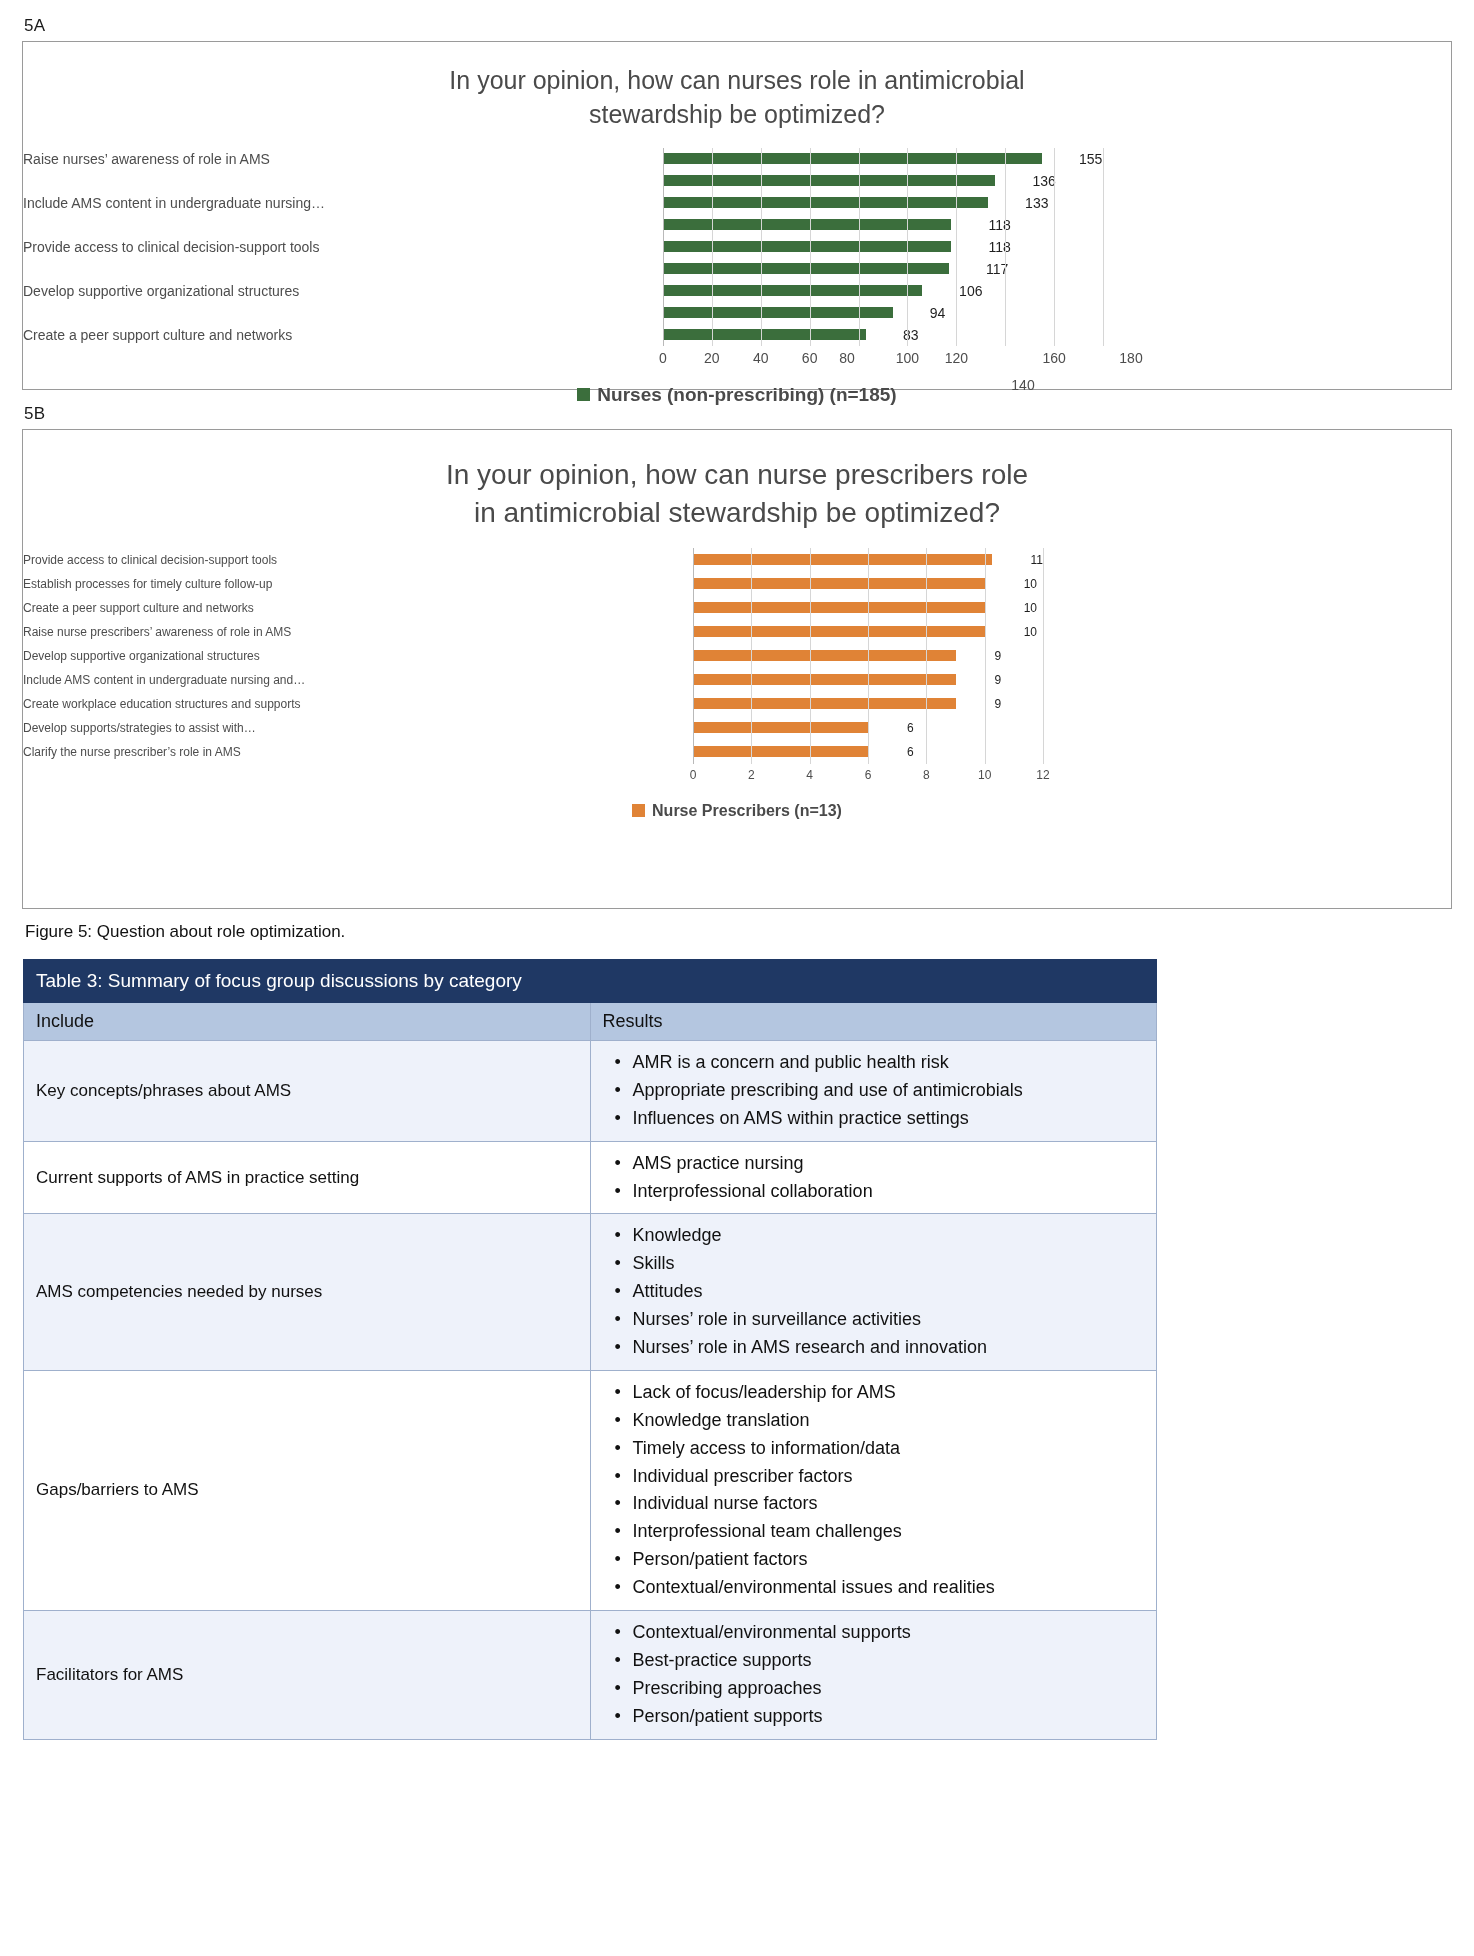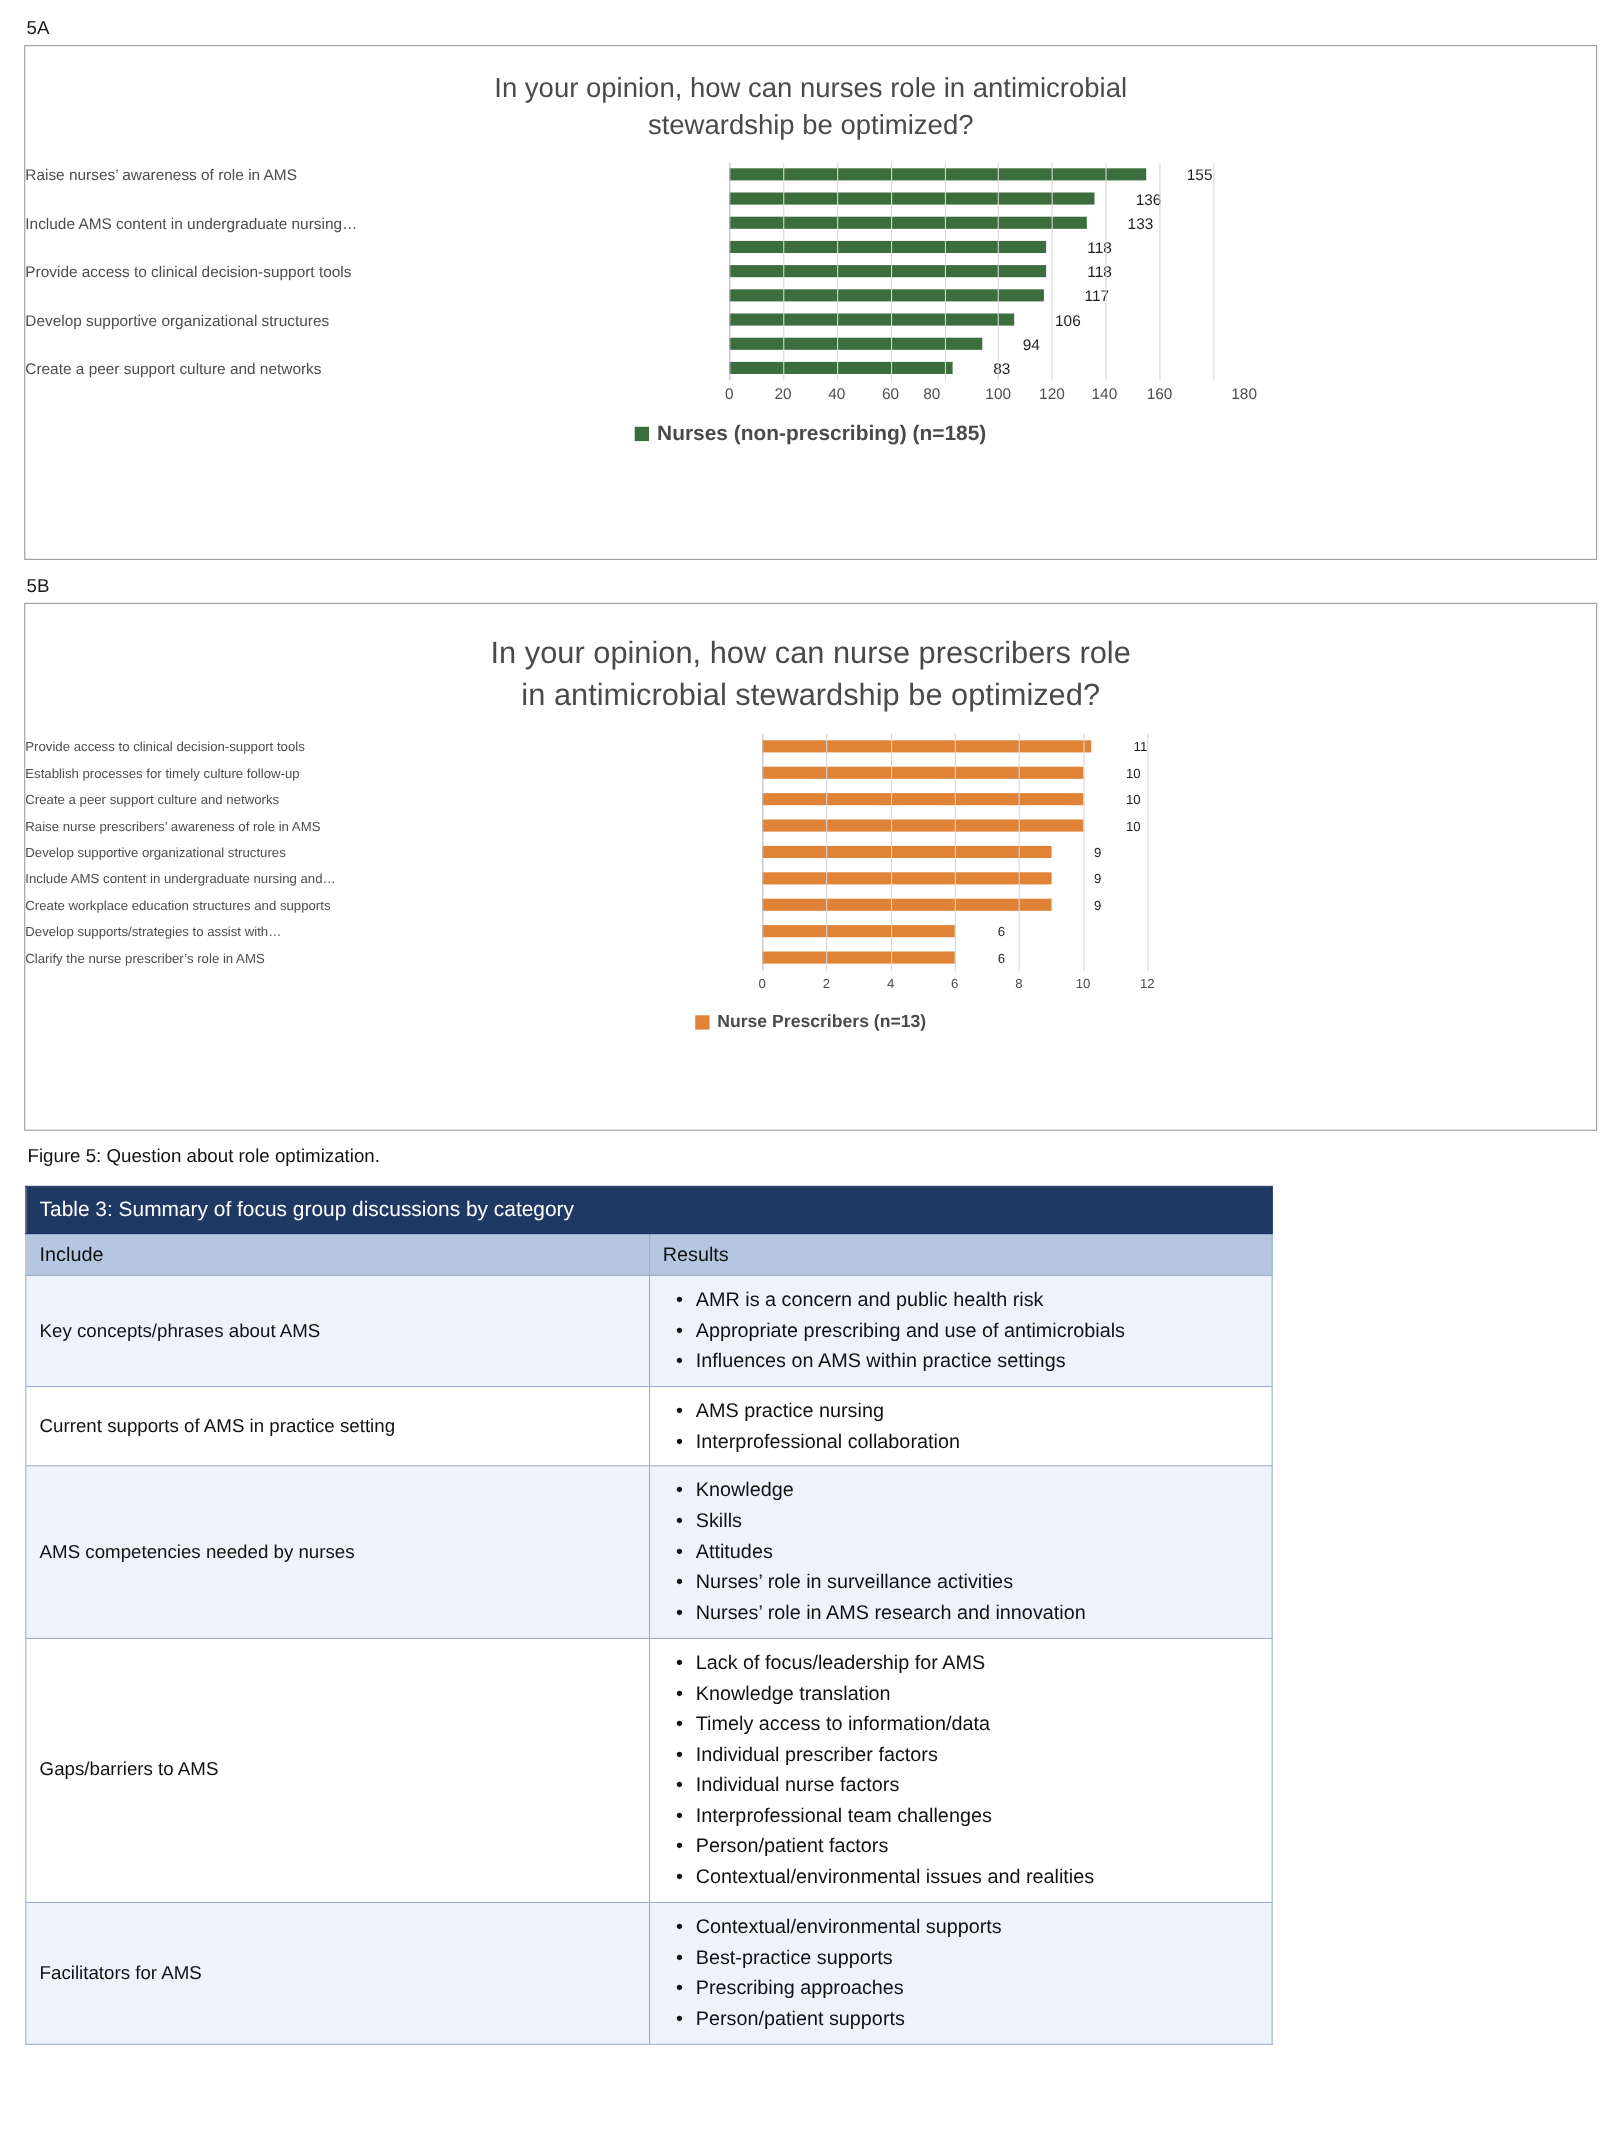--- a/index.html
+++ b/index.html
@@ -20,21 +20,21 @@
     color: #1a1a1a;
     margin: 2px 0 5px 2px;
     letter-spacing: 0.2px;
   }
 
   .chart-box {
     border: 1px solid #9a9a9a;
     background: #ffffff;
     position: relative;
   }
-  .chart-box.a { height: 468px; }
+  .chart-box.a { height: 349px; }
   .chart-box.b { height: 480px; }
 
   .chart-title {
     text-align: center;
     font-size: 25px;
     color: #4a4a4a;
     line-height: 1.35;
     padding-top: 22px;
     font-weight: 400;
   }
@@ -257,21 +257,21 @@
         </div>
       </div>
     <div class="ticks" id="ticks-a" style="position: relative; margin-left: 640px; width: 440px;">
         <span class="tick" style="left: 0px;">0</span>
         <span class="tick" style="left: 48.8889px;">20</span>
         <span class="tick" style="left: 97.7778px;">40</span>
         <span class="tick" style="left: 146.667px;">60</span>
         <span class="tick" style="left: 184px;">80</span>
         <span class="tick" style="left: 244.444px;">100</span>
         <span class="tick" style="left: 293.333px;">120</span>
-        <span class="tick" style="left: 341px;">140</span>
+        <span class="tick" style="left: 360px; margin-top: 27px;">140</span>
         <span class="tick" style="left: 391.111px;">160</span>
         <span class="tick" style="left: 468px; text-align: center;">180</span>
       </div>
     <div class="legend">
       <span class="legend-swatch" id="sw-a" style="background: rgb(59, 110, 60);"></span>
       <span class="legend-label">Nurses (non-prescribing) (n=185)</span>
     </div>
   </div>
 
   <div class="panel-tag" style="margin-top:14px;">5B</div>

